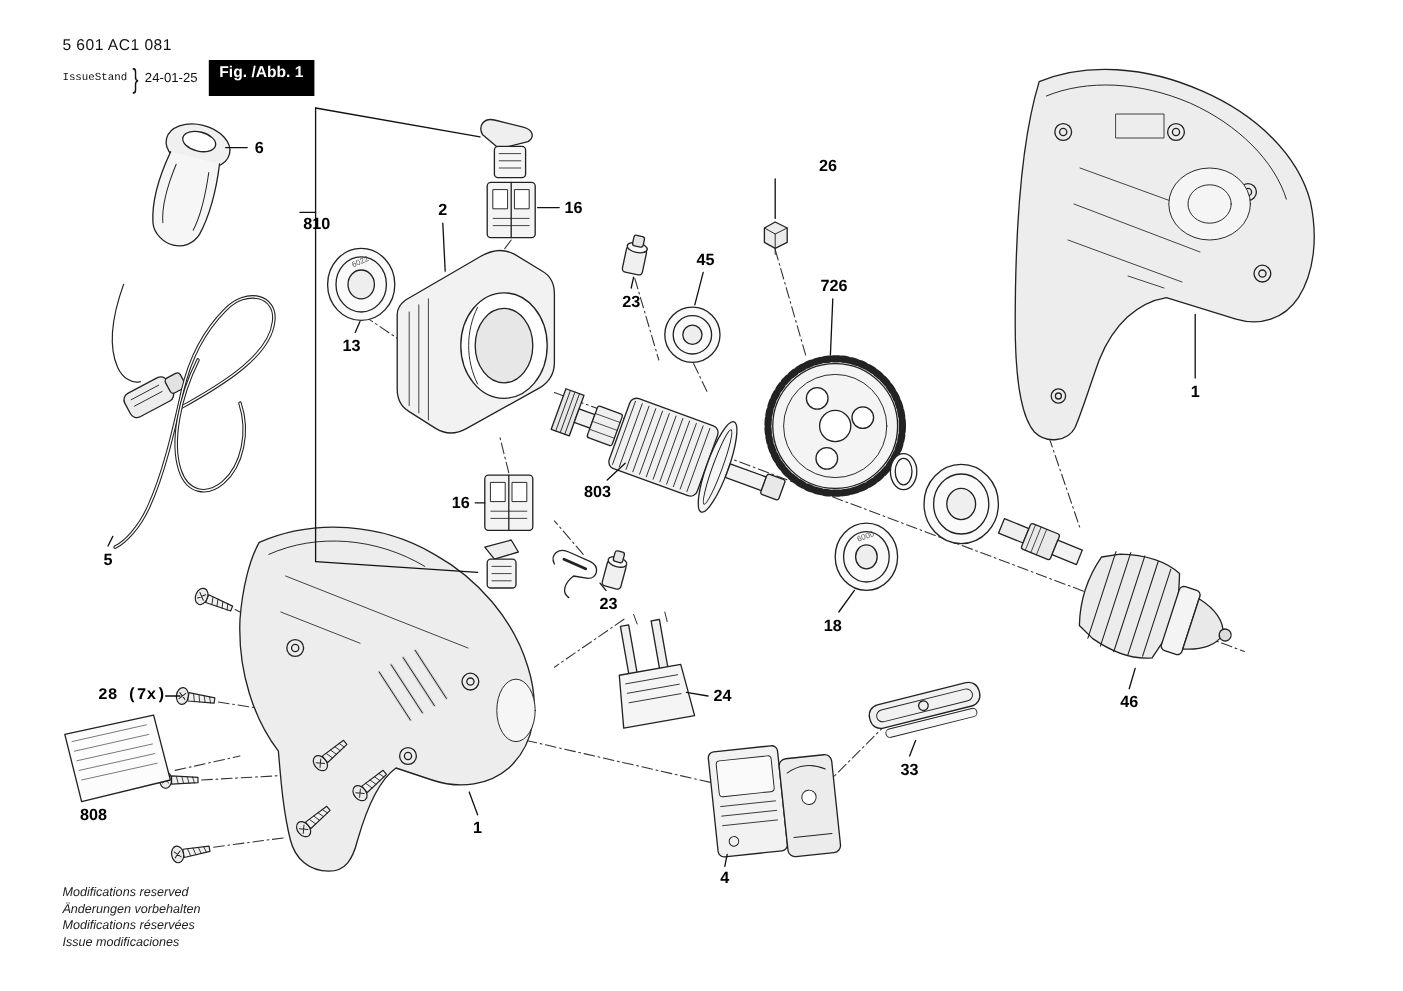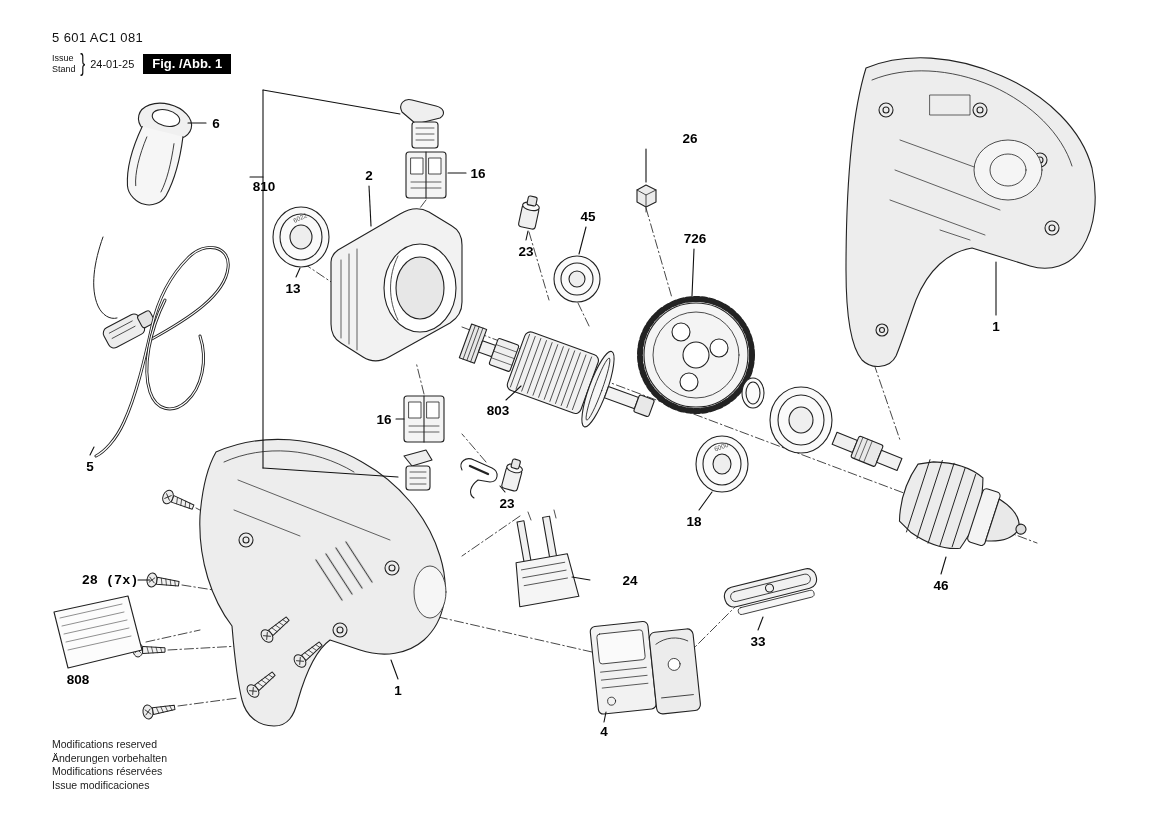--- a/index.html
+++ b/index.html
@@ -9,25 +9,25 @@
     font-family:"Liberation Sans", sans-serif; color:#111; overflow:hidden;
   }
   .drawing { position:absolute; left:0; top:0; width:1169px; height:826px; }
   .callout {
     position:absolute; transform:translate(-50%,-50%);
     font-weight:bold; font-size:13.5px; white-space:nowrap; color:#000;
   }
   .header { position:absolute; left:52px; top:30px; }
   .doc-number { font-size:13px; letter-spacing:.4px; }
   .issue-row { display:flex; align-items:center; margin-top:5px; gap:3px; }
-  .issue-stand { display:flex; flex-direction:column; font-size:9px; line-height:1.2; }
+  .issue-stand { display:flex; flex-direction:row; font-size:9px; line-height:1.2;font-family:Liberation Mono, monospace; }
   .brace { display:inline-block; font-size:23px; font-weight:300; transform:scaleX(.65); }
   .date { font-size:11px; margin:0 6px 0 1px; }
-  .fig-box { background:#000; color:#fff; font-size:13px; font-weight:bold; padding:2px 9px 3px; }
-  .footer { position:absolute; left:52px; top:738px; font-size:10.5px; line-height:1.3; color:#222; }
+  .fig-box { background:#000; color:#fff; font-size:13px; font-weight:bold; padding:2px 9px 13px; }
+  .footer { position:absolute; left:52px; top:738px; font-size:10.5px; line-height:1.3; color:#222;font-style:italic; }
   #leader-lines line { stroke:#111; stroke-width:1.1; }
   .axis line { stroke:#333; stroke-width:.9; stroke-dasharray:9 3 1.5 3; }
 </style>
 </head>
 <body>
 
 <div class="page">
 
   <svg class="drawing" viewBox="0 0 1169 826">
     <defs>
@@ -340,21 +340,21 @@
       <div class="callout" style="left: 526px; top: 251px;">23</div>
       <div class="callout" style="left: 588px; top: 216px;">45</div>
       <div class="callout" style="left: 695px; top: 238px;">726</div>
       <div class="callout" style="left: 293px; top: 288px;">13</div>
       <div class="callout" style="left: 498px; top: 410px;">803</div>
       <div class="callout" style="left: 384px; top: 419px;">16</div>
       <div class="callout" style="left: 507px; top: 503px;">23</div>
       <div class="callout" style="left: 694px; top: 521px;">18</div>
       <div class="callout" style="left: 996px; top: 326px;">1</div>
       <div class="callout" style="left: 941px; top: 585px;">46</div>
-      <div class="callout" style="left: 602px; top: 580px; margin-left: 28px;">24</div>
+      <div class="callout" style="left: 602px; top: 580px;">24</div>
       <div class="callout" style="left: 758px; top: 641px;">33</div>
       <div class="callout" style="left: 604px; top: 731px;">4</div>
       <div class="callout" style="left: 110px; top: 580px; font-family: Liberation Mono, monospace;">28 (7x)</div>
       <div class="callout" style="left: 78px; top: 679px;">808</div>
       <div class="callout" style="left: 90px; top: 466px;">5</div>
       <div class="callout" style="left: 398px; top: 690px;">1</div>
     </div>
 
   <div class="footer">
     <div>Modifications reserved</div>

